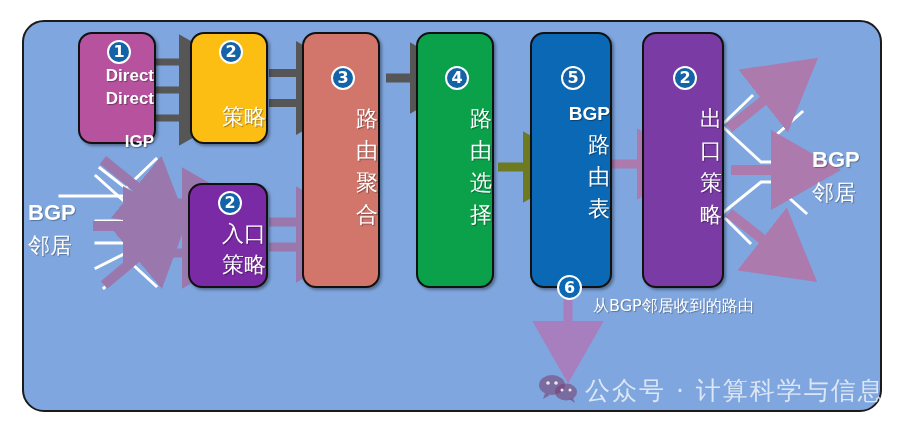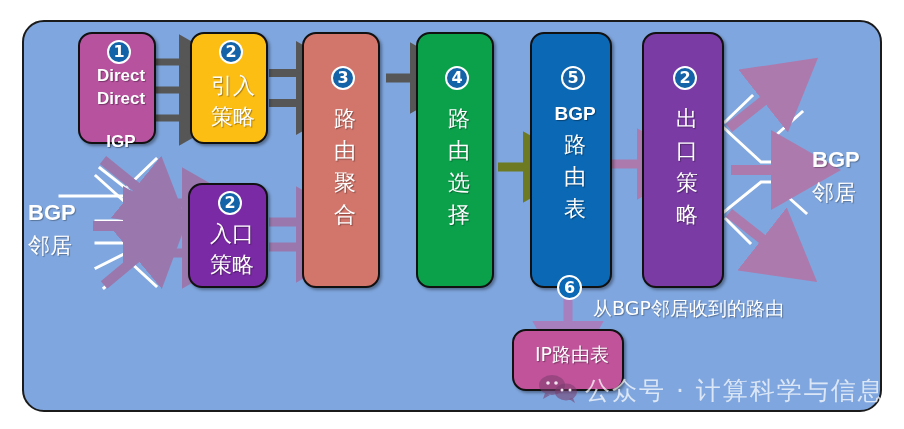--- a/index.html
+++ b/index.html
@@ -2,21 +2,21 @@
 <html><head>
 <meta charset="utf-8">
 <style>
   html,body{margin:0;padding:0;background:#ffffff;}
   body{font-family:"Liberation Sans","DejaVu Sans",sans-serif;}
   #stage{position:relative;width:904px;height:429px;overflow:hidden;background:#ffffff;}
   #canvas{position:absolute;left:22px;top:20px;width:860px;height:392px;
           background:#7fa6de;border:2px solid #1b1b1b;border-radius:22px;box-sizing:border-box;}
   .box{position:absolute;box-sizing:border-box;border:2px solid #111;border-radius:14px;
        box-shadow:2px 2px 3px rgba(0,0,0,.35);color:#fff;}
-  .box .lbl{position:absolute;left:8px;right:0;text-align:center;line-height:1.08;
+  .box .lbl{position:absolute;left:8px;right:0;text-align:right;line-height:1.08;
             text-shadow:1px 1px 1px rgba(0,0,0,.35);}
   .latin{font-family:"Liberation Sans","DejaVu Sans",sans-serif;font-weight:bold;}
   .cjk{font-family:"DejaVu Sans","Liberation Sans",sans-serif;}
   .badge{position:absolute;width:24px;height:24px;border-radius:50%;
          display:flex;align-items:center;justify-content:center;
          font-family:"DejaVu Sans",sans-serif;font-size:16px;line-height:1;
          font-weight:bold;color:#fff;border:2px solid #fff;box-sizing:border-box;}
   .badge.filled{background:#1463a8;}
   .badge.hollow{background:transparent;border:2px solid #fff;}
   .wtext{position:absolute;color:#fff;text-shadow:1px 1px 1px rgba(0,0,0,.3);}
@@ -121,21 +121,20 @@
 
   <div class="box" style="left:78px;top:32px;width:78px;height:112px;background:#b7529f;">
     <div class="badge filled" style="left:27px;top:6px;">1</div>
     <div class="lbl latin" style="top:33px;font-size:17px;">Direct</div>
     <div class="lbl latin" style="top:56px;font-size:17px;">Direct</div>
     <div class="lbl latin" style="top:79px;font-size:17px;margin-top:20px;">IGP</div>
   </div>
 
   <div class="box" style="left:190px;top:32px;width:78px;height:112px;background:#fdbe14;">
     <div class="badge filled" style="left:27px;top:6px;">2</div>
-    <div class="lbl cjk" style="top:40px;font-size:22px;">引入</div>
     <div class="lbl cjk" style="top:71px;font-size:22px;">策略</div>
   </div>
 
   <div class="box" style="left:302px;top:32px;width:78px;height:256px;background:#d2756b;">
     <div class="badge filled" style="left:27px;top:32px;">3</div>
     <div class="lbl cjk" style="top:73px;font-size:22px;">路</div>
     <div class="lbl cjk" style="top:105px;font-size:22px;">由</div>
     <div class="lbl cjk" style="top:137px;font-size:22px;">聚</div>
     <div class="lbl cjk" style="top:169px;font-size:22px;">合</div>
   </div>
@@ -163,33 +162,30 @@
     <div class="lbl cjk" style="top:137px;font-size:22px;">策</div>
     <div class="lbl cjk" style="top:169px;font-size:22px;">略</div>
   </div>
 
   <div class="box" style="left:188px;top:183px;width:80px;height:105px;background:#7a2aa5;">
     <div class="badge filled" style="left:28px;top:6px;">2</div>
     <div class="lbl cjk" style="top:37px;font-size:22px;">入口</div>
     <div class="lbl cjk" style="top:68px;font-size:22px;">策略</div>
   </div>
 
-  <div class="box" style="left:512px;top:329px;width:112px;height:62px;background:#c0539a;">
-    <div class="lbl" style="top:13px;font-size:19px;font-family:'DejaVu Sans','Liberation Sans',sans-serif;">IP路由表</div>
-  </div>
 
   <div class="badge hollow" style="left:557px;top:275px;width:25px;height:25px;font-size:16px;color:#fff;background:#0b68b4;">6</div>
 
   <div class="wtext latin" style="left:28px;top:200px;font-size:22px;">BGP</div>
   <div class="wtext cjk" style="left:28px;top:231px;font-size:22px;">邻居</div>
 
   <div class="wtext latin" style="left:812px;top:147px;font-size:22px;">BGP</div>
   <div class="wtext cjk" style="left:812px;top:178px;font-size:22px;">邻居</div>
 
-  <div class="wtext cjk" style="left:593px;top:296px;font-size:19px;white-space:nowrap;">从BGP邻居收到的路由</div>
+  <div class="wtext cjk" style="left:593px;top:296px;font-size:16px;white-space:nowrap;">从BGP邻居收到的路由</div>
 
   <svg class="wmlogo" style="left:537px;top:373px;" viewBox="0 0 42 30">
     <ellipse cx="15" cy="12" rx="13" ry="10" fill="rgba(120,60,110,.55)"></ellipse>
     <path d="M8 20 L6 26 L13 22 Z" fill="rgba(120,60,110,.55)"></path>
     <circle cx="11" cy="10" r="1.8" fill="#f0e5f0"></circle>
     <circle cx="19" cy="10" r="1.8" fill="#f0e5f0"></circle>
     <ellipse cx="29" cy="19" rx="11" ry="8.5" fill="rgba(120,60,110,.55)"></ellipse>
     <path d="M36 25 L38 30 L32 26 Z" fill="rgba(120,60,110,.55)"></path>
     <circle cx="25" cy="17" r="1.5" fill="#f0e5f0"></circle>
     <circle cx="33" cy="17" r="1.5" fill="#f0e5f0"></circle>

